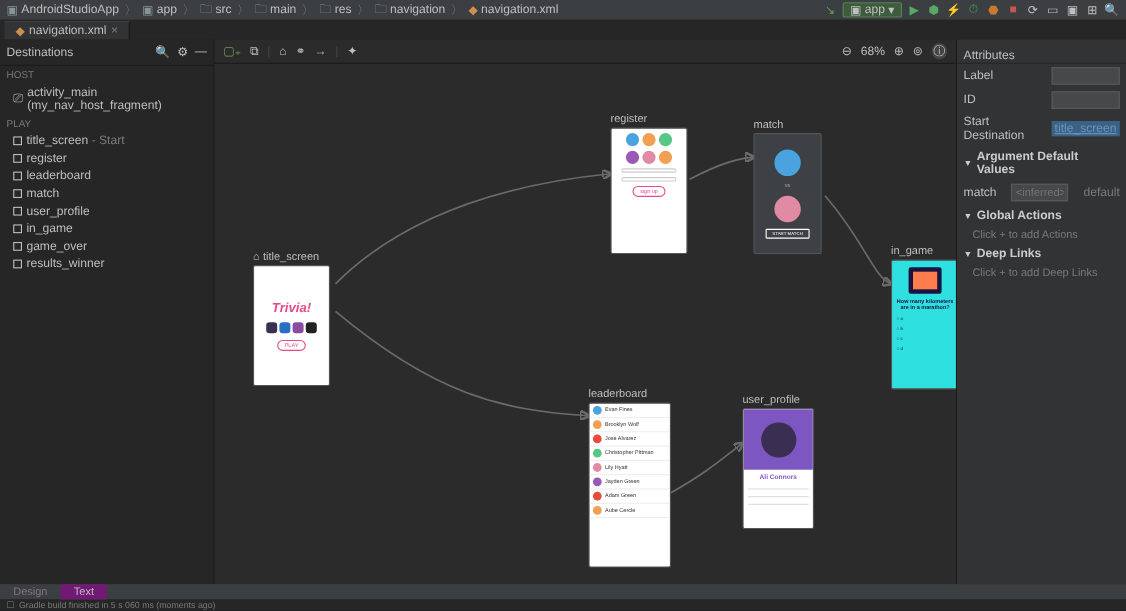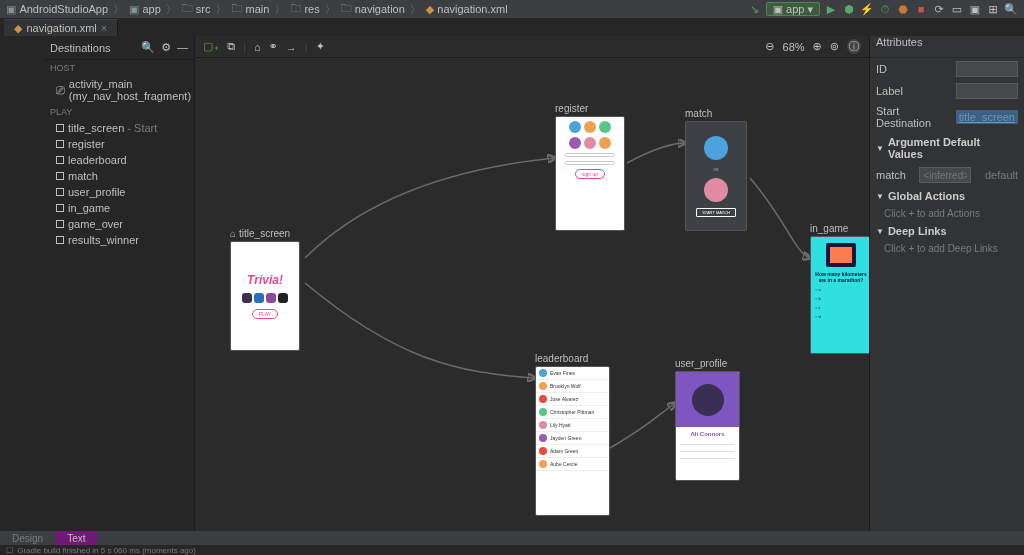--- a/index.html
+++ b/index.html
@@ -20,21 +20,21 @@
   .breadcrumb{height:18px;background:var(--border);display:flex;align-items:center;padding:0 6px;gap:4px;}
   .breadcrumb .seg{display:flex;align-items:center;gap:3px;color:var(--text);}
   .breadcrumb .chev{color:var(--text-dim);margin:0 1px;}
   .breadcrumb .spacer{flex:1;}
   .breadcrumb .tool{width:14px;height:14px;display:flex;align-items:center;justify-content:center;color:var(--text);}
   .tabbar{height:18px;background:var(--bg-darker);display:flex;align-items:flex-end;padding:0 4px;}
   .tab{padding:2px 10px;background:var(--bg-panel);border-top:1px solid var(--border);border-right:1px solid #1a1a1a;height:17px;display:flex;align-items:center;gap:4px;}
   .tab .x{color:var(--text-dim);}
   .main{display:flex;height:calc(555px - 18px - 18px - 14px - 10px);}
   
-  .destpanel{width:195px;background:var(--bg-darker);border-right:1px solid #1b1b1b;display:flex;flex-direction:column;padding-left:44px;}
+  .destpanel{width:195px;background:var(--bg-darker);border-right:1px solid #1b1b1b;display:flex;flex-direction:column;}
   .destpanel .hdr{display:flex;align-items:center;height:24px;padding:0 6px;justify-content:space-between;border-bottom:1px solid #1b1b1b;}
   .destpanel .hdr .icons{display:flex;gap:6px;}
   .destpanel .sect{color:var(--text-dim);font-size:9px;padding:3px 6px;}
   .destpanel .item{padding:2px 6px 2px 12px;display:flex;align-items:center;gap:4px;}
   .destpanel .item .sq{width:8px;height:8px;border:1px solid var(--text);}
   
   .editor{flex:1;background:var(--bg);position:relative;overflow:hidden;}
   .editor .toolbar{height:22px;border-bottom:1px solid #1b1b1b;display:flex;align-items:center;padding:0 8px;gap:8px;}
   .editor .toolbar .spacer{flex:1;}
   .editor .toolbar .ic{color:var(--text);}
@@ -67,21 +67,21 @@
   .screen-lb .row .nm{font-size:5px;color:#333;}
   .screen-prof{width:65px;height:110px;background:#fff;display:flex;flex-direction:column;}
   .screen-prof .top{background:#7d56c2;height:55px;display:flex;align-items:center;justify-content:center;}
   .screen-prof .top .av{width:32px;height:32px;border-radius:50%;background:#3a2e52;}
   .screen-prof .name{font-size:6px;color:#7d56c2;text-align:center;padding:4px;font-weight:bold;}
   .screen-prof .bar{height:1px;background:#ddd;margin:3px 4px;}
   svg.arrows{position:absolute;top:0;left:0;width:100%;height:100%;pointer-events:none;}
   svg.arrows path{stroke:#6b6b6b;stroke-width:1.5;fill:none;marker-end:url(#arrowhead);}
   
   .attrpanel{width:155px;background:var(--bg-panel);border-left:1px solid #1b1b1b;display:flex;flex-direction:column;font-size:11px;}
-  .attrpanel .ahdr{height:22px;display:flex;align-items:flex-start;padding:0 6px;border-bottom:1px solid #262627;gap:6px;}
+  .attrpanel .ahdr{height:22px;display:flex;align-items:flex-end;padding:0 6px;border-bottom:1px solid #262627;gap:6px;}
   .attrpanel .row{display:flex;align-items:center;padding:3px 6px;gap:4px;justify-content:space-between;}
   .attrpanel .row input, .attrpanel .row .val{background:#45494a;border:1px solid #5a5a5a;color:var(--text);font-size:10px;padding:1px 3px;width:62px;height:16px;}
   .attrpanel .row .link{color:var(--link);text-decoration:underline;background:var(--highlight);padding:1px 3px;}
   .attrpanel .sect{padding:4px 6px;font-weight:bold;color:#ccc;display:flex;align-items:center;gap:4px;}
   .attrpanel .sect:before{content:"▼";font-size:8px;}
   .attrpanel .hint{padding:2px 14px;color:var(--text-dim);font-size:10px;}
   
   .btabs{height:14px;background:var(--border);display:flex;align-items:center;}
   .btab{padding:0 12px;font-size:10px;color:var(--text-dim);height:14px;display:flex;align-items:center;}
   .btab.active{background:#701a75;color:var(--text);}
@@ -346,25 +346,25 @@
       </div>
 
     </div>
   </div>
 
   <div class="attrpanel">
     <div class="ahdr">
         <span>Attributes</span>
       </div>
     <div class="row">
+        <span>Label</span>
+        <input value="" style="">
+      </div>
+    <div class="row">
         <span>ID</span>
-        <input value="" style="">
-      </div>
-    <div class="row">
-        <span>Label</span>
         <input value="" style="">
       </div>
     <div class="row">
         <span>Start Destination</span>
         <span class="link">title_screen</span>
       </div>
     <div class="sect">Argument Default Values</div>
     <div class="row">
         <span>match</span>
         <input style="width: 52px;" placeholder="&lt;inferred&gt;">

